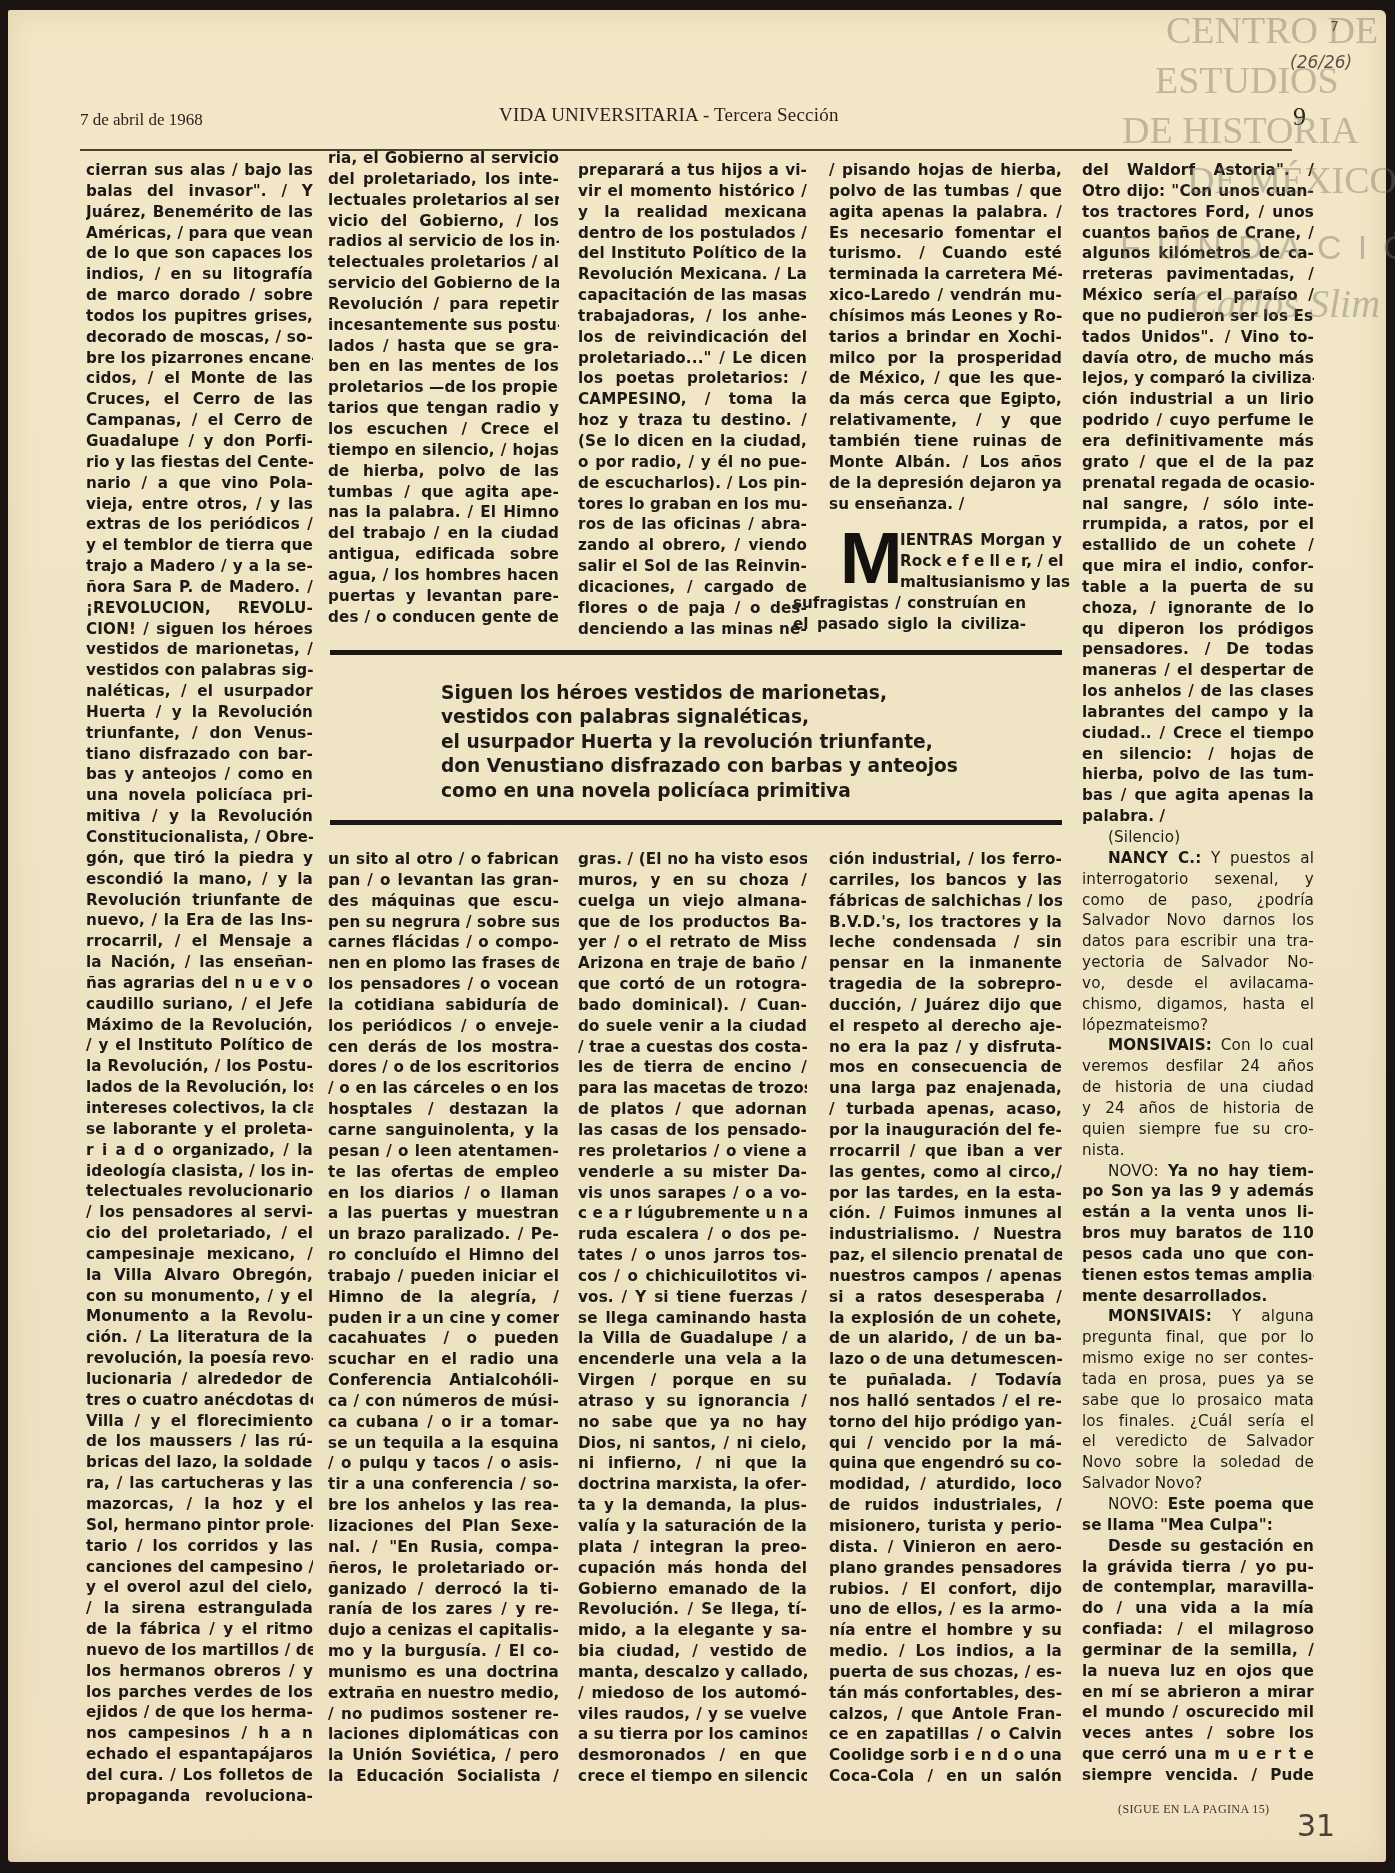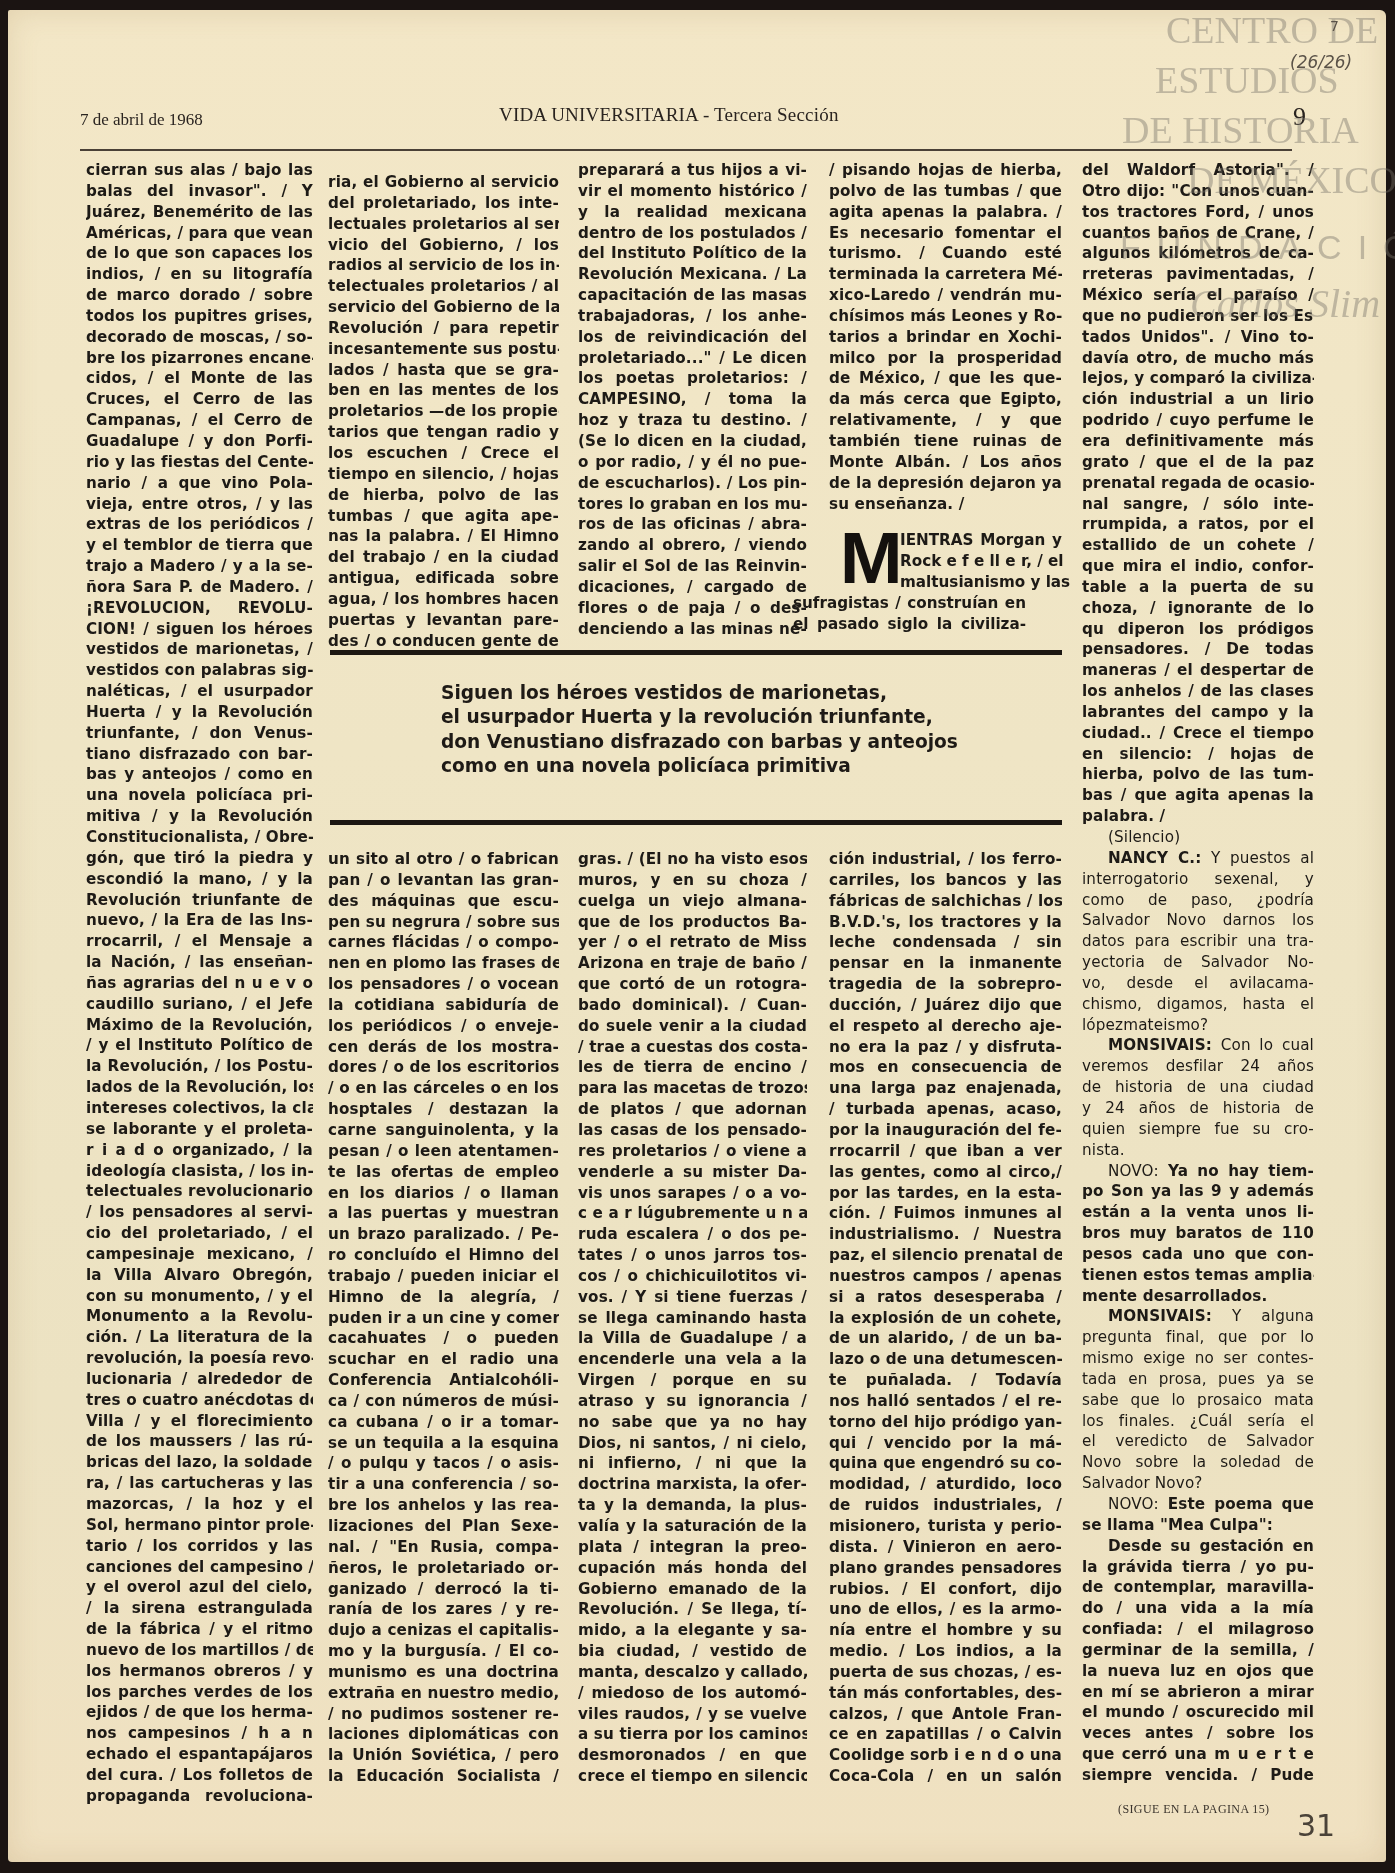--- a/index.html
+++ b/index.html
@@ -143,21 +143,21 @@
     <span class="ln">de la fábrica / y el ritmo</span>
     <span class="ln">nuevo de los martillos / de</span>
     <span class="ln">los hermanos obreros / y</span>
     <span class="ln">los parches verdes de los</span>
     <span class="ln">ejidos / de que los herma-</span>
     <span class="ln">nos campesinos / h a n</span>
     <span class="ln">echado el espantapájaros</span>
     <span class="ln">del cura. / Los folletos de</span>
     <span class="ln">propaganda revoluciona-</span>
   </div>
-<div class="col" id="col2t" style="left:328px; top:172px; width:231px;">
+<div class="col" id="col2t" style="left:328px; top:148px; width:231px;">
     <span class="ln">ria, el Gobierno al servicio</span>
     <span class="ln">del proletariado, los inte-</span>
     <span class="ln">lectuales proletarios al ser-</span>
     <span class="ln">vicio del Gobierno, / los</span>
     <span class="ln">radios al servicio de los in-</span>
     <span class="ln">telectuales proletarios / al</span>
     <span class="ln">servicio del Gobierno de la</span>
     <span class="ln">Revolución / para repetir</span>
     <span class="ln">incesantemente sus postu-</span>
     <span class="ln">lados / hasta que se gra-</span>
@@ -227,20 +227,21 @@
     <span class="ln">maltusianismo y las</span>
   </div>
 <div class="dropcol" id="dropB" style="left:793px; top:593px; width:233px;">
     <span class="ln">sufragistas / construían en</span>
     <span class="ln">el pasado siglo la civiliza-</span>
   </div>
 
 <div class="rule-thick" style="top:650px;"></div>
 <div class="pull" id="pull">
     <span>Siguen los héroes vestidos de marionetas,</span>
+    <span>vestidos con palabras signaléticas,</span>
     <span>el usurpador Huerta y la revolución triunfante,</span>
     <span>don Venustiano disfrazado con barbas y anteojos</span>
     <span>como en una novela policíaca primitiva</span>
   </div>
 <div class="rule-thick" style="top:820px;"></div>
 
 <div class="col" id="col2b" style="left:328px; top:849px; width:231px;">
     <span class="ln">un sito al otro / o fabrican</span>
     <span class="ln">pan / o levantan las gran-</span>
     <span class="ln">des máquinas que escu-</span>

